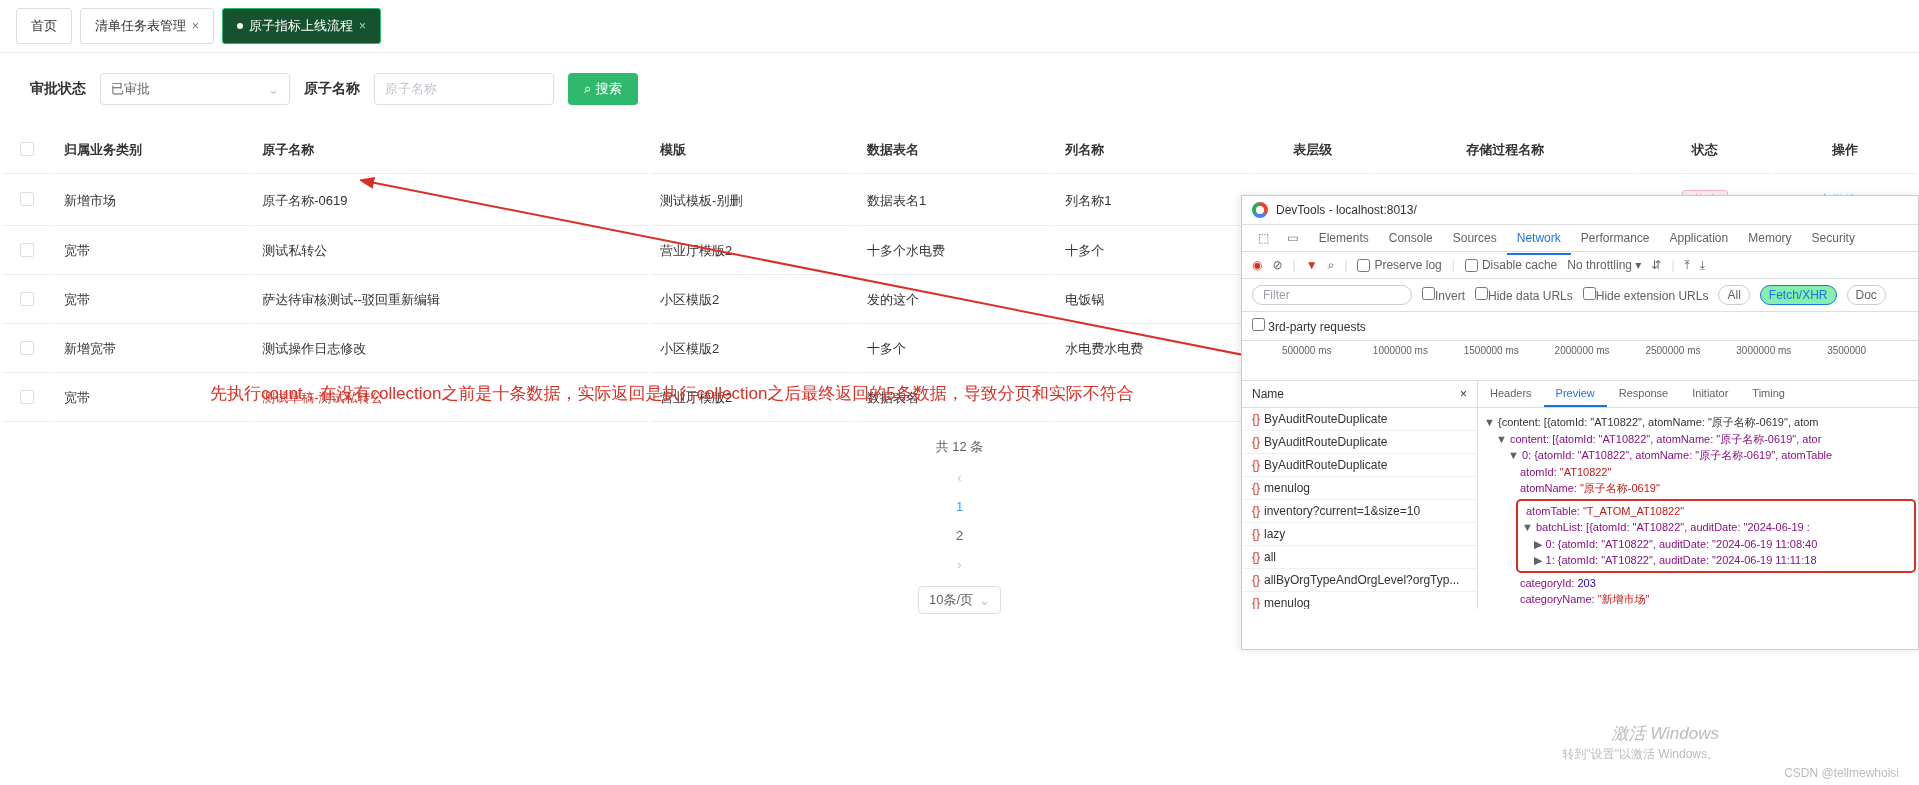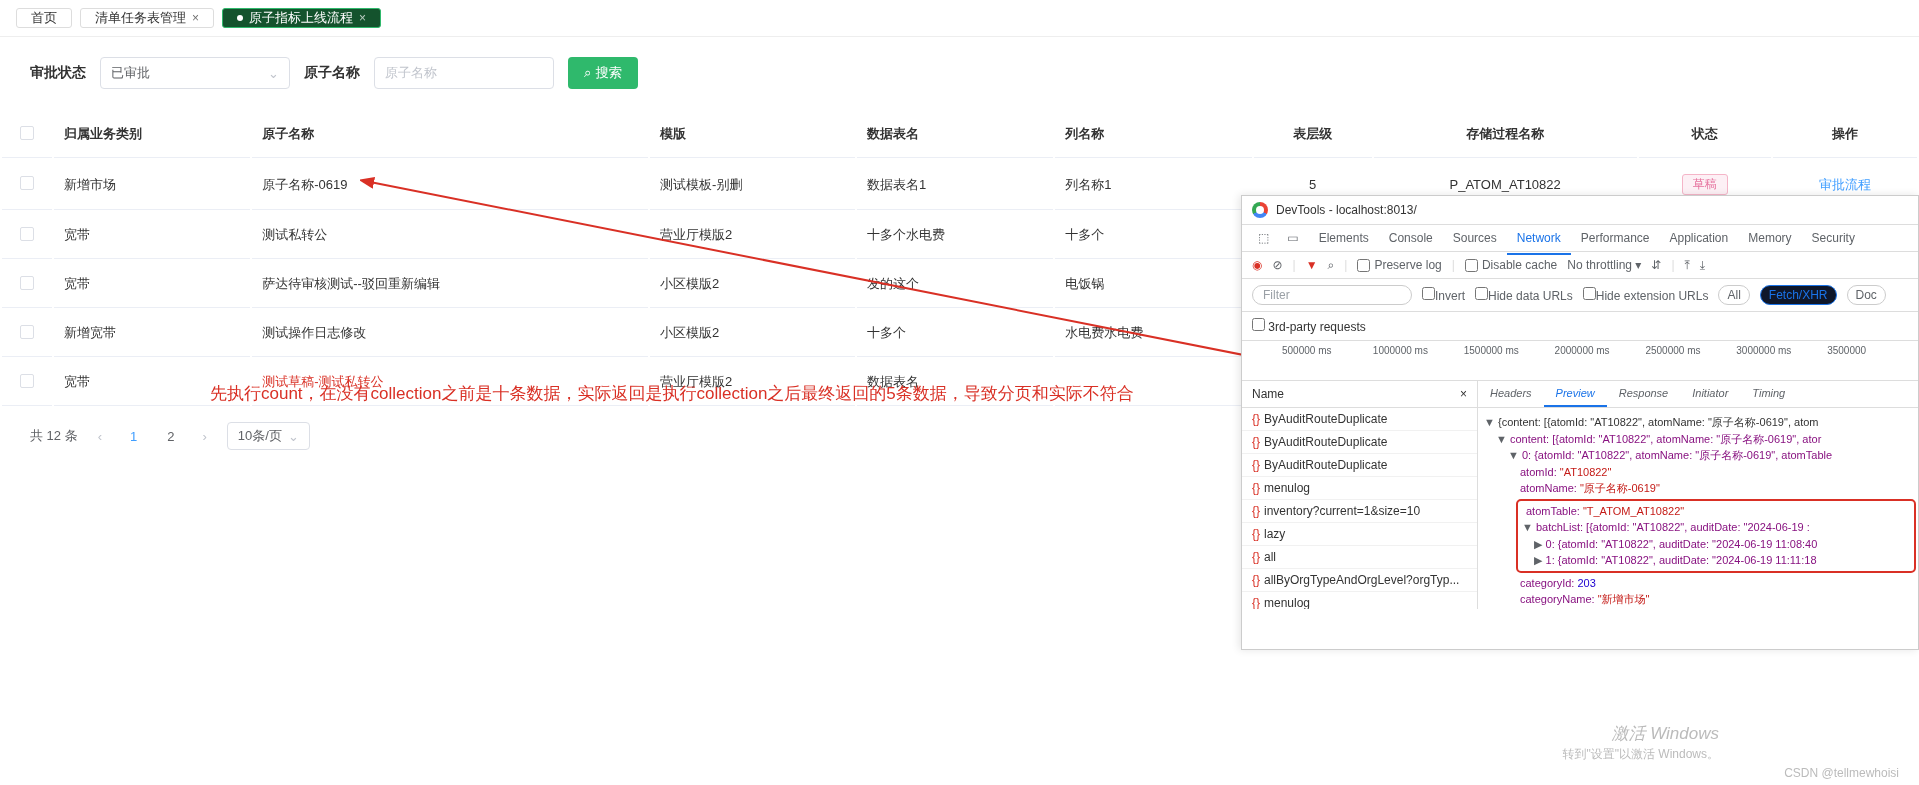--- a/index.html
+++ b/index.html
@@ -1,39 +1,39 @@
 <!DOCTYPE html>
 <html><head>
 <meta charset="utf-8">
 <style>
 * { margin: 0; padding: 0; box-sizing: border-box; font-family: -apple-system, "Microsoft YaHei", Arial, sans-serif; }
 body { background: #fff; font-size: 13px; color: #333; position: relative; width: 1919px; height: 785px; overflow: hidden; }
 
 .tabs { display: flex; padding: 8px 16px; gap: 8px; border-bottom: 1px solid #eee; }
-.tab { padding: 0 14px; border: 1px solid #ddd; border-radius: 3px; font-size: 13px; cursor: pointer; display: flex; align-items: center; gap: 6px; }
+.tab { padding: 8px 14px; border: 1px solid #ddd; border-radius: 3px; font-size: 13px; cursor: pointer; display: flex; align-items: center; gap: 6px; }
 .tab.active { background: #14532d; color: #fff; border-color: #2fb96c; }
 .tab .close { font-size: 12px; opacity: 0.7; }
 
 .filter-bar { display: flex; align-items: center; padding: 20px 30px; gap: 14px; }
 .filter-label { font-weight: 600; font-size: 14px; }
 .select { width: 190px; height: 32px; border: 1px solid #dcdfe6; border-radius: 4px; padding: 0 10px; display: flex; align-items: center; justify-content: space-between; color: #606266; }
 .input { width: 180px; height: 32px; border: 1px solid #dcdfe6; border-radius: 4px; padding: 0 10px; color: #c0c4cc; display: flex; align-items: center; }
 .btn-search { background: #2fb96c; color: #fff; border: none; height: 32px; padding: 0 16px; border-radius: 4px; display: flex; align-items: center; gap: 4px; cursor: pointer; }
 
 .table { width: 100%; }
 .table th, .table td { padding: 14px 10px; text-align: left; font-size: 13px; border-bottom: 1px solid #ebeef5; }
 .table th { font-weight: 600; color: #333; }
 .table th:first-child, .table td:first-child { width: 50px; text-align: center; }
 .checkbox { width: 14px; height: 14px; border: 1px solid #dcdfe6; border-radius: 2px; display: inline-block; }
 .th-center, .td-center { text-align: center !important; }
 .badge-draft { display: inline-block; border: 1px solid #f5b5c8; background: #fdf0f5; color: #e6739f; padding: 1px 10px; border-radius: 3px; font-size: 12px; }
 .link { color: #409eff; cursor: pointer; }
 .red-text { color: #d93025; }
 
-.pagination { display: flex; align-items: center; padding: 14px 30px; gap: 14px; font-size: 13px; color: #606266; }
+.pagination { display: flex; align-items: center; padding: 14px 30px; gap: 14px; font-size: 13px; color: #606266; flex-direction: column; }
 .page-btn { padding: 0 6px; cursor: pointer; color: #c0c4cc; }
 .page-num { padding: 0 8px; cursor: pointer; }
 .page-num.active { color: #409eff; }
 .page-size { border: 1px solid #dcdfe6; padding: 4px 10px; border-radius: 4px; display: flex; align-items: center; gap: 6px; }
 
 .annotation { position: absolute; left: 210px; top: 382px; color: #d93025; font-size: 17px; z-index: 5; }
 .arrow-svg { position: absolute; left: 360px; top: 172px; z-index: 4; pointer-events: none; }
 
 .devtools { position: absolute; right: 0; top: 195px; width: 678px; height: 455px; background: #fff; border: 1px solid #ccc; box-shadow: -2px 0 8px rgba(0,0,0,0.1); font-size: 12px; z-index: 10; }
 .dt-title { display: flex; align-items: center; gap: 8px; padding: 6px 10px; border-bottom: 1px solid #ddd; }
@@ -44,32 +44,32 @@
 .dt-tab { padding: 8px 10px; cursor: pointer; color: #5f6368; }
 .dt-tab.active { color: #1a73e8; border-bottom: 2px solid #1a73e8; }
 .dt-toolbar { display: flex; align-items: center; gap: 10px; padding: 6px 10px; border-bottom: 1px solid #ddd; color: #5f6368; }
 .dt-toolbar .rec { color: #d93025; }
 .dt-toolbar .funnel { color: #d93025; }
 .dt-toolbar label { display: flex; align-items: center; gap: 4px; }
 .dt-toolbar input[type=checkbox] { margin: 0; }
 .dt-toolbar2 { display: flex; align-items: center; gap: 10px; padding: 6px 10px; border-bottom: 1px solid #ddd; color: #5f6368; }
 .dt-filter { border: 1px solid #ccc; border-radius: 10px; padding: 2px 10px; width: 160px; color: #9aa0a6; }
 .dt-pill { border: 1px solid #ccc; border-radius: 10px; padding: 2px 8px; cursor: pointer; }
-.dt-pill.active { background: #0f172a; border-color: #1a73e8; color: #1a73e8; }
+.dt-pill.active { background: #86efac; border-color: #1a73e8; color: #1a73e8; }
 .dt-3rdparty { padding: 6px 10px; border-bottom: 1px solid #ddd; }
 .dt-timeline { height: 40px; border-bottom: 1px solid #ddd; padding-left: 40px; display: flex; font-size: 10px; color: #5f6368; align-items: flex-start; position: relative; }
 .dt-timeline span { flex: 1; padding-top: 4px; }
 .dt-body { display: flex; height: 228px; }
 .dt-names { width: 236px; border-right: 1px solid #ddd; overflow: hidden; }
 .dt-name-head { padding: 6px 10px; border-bottom: 1px solid #ddd; font-weight: 500; display: flex; justify-content: space-between; }
 .dt-name-row { padding: 4px 10px; border-bottom: 1px solid #f1f1f1; white-space: nowrap; overflow: hidden; text-overflow: ellipsis; cursor: pointer; }
 .dt-name-row .m { color: #d93025; margin-right: 4px; }
 .dt-preview { flex: 1; overflow: hidden; font-family: Menlo, Consolas, monospace; font-size: 11px; }
 .dt-prev-tabs { display: flex; border-bottom: 1px solid #ddd; }
-.dt-prev-tab { padding: 6px 12px; cursor: pointer; color: #5f6368; font-style: italic; }
+.dt-prev-tab { padding: 6px 12px; cursor: pointer; color: #5f6368; }
 .dt-prev-tab.active { color: #1a73e8; border-bottom: 2px solid #1a73e8; }
 .dt-json { padding: 6px; line-height: 1.5; white-space: nowrap; overflow: hidden; }
 .dt-json .k { color: #881280; }
 .dt-json .s { color: #c41a16; }
 .dt-json .n { color: #1c00cf; }
 .dt-json .tri { color: #5f6368; }
 .redbox { border: 2px solid #d93025; border-radius: 5px; padding: 2px 4px; margin: 2px -4px; }
 
 .watermark { position: absolute; right: 200px; bottom: 40px; color: #bbb; font-size: 17px; z-index: 20; pointer-events: none; font-style: italic; }
 .watermark2 { position: absolute; right: 200px; bottom: 22px; color: #bbb; font-size: 12px; z-index: 20; pointer-events: none; }

